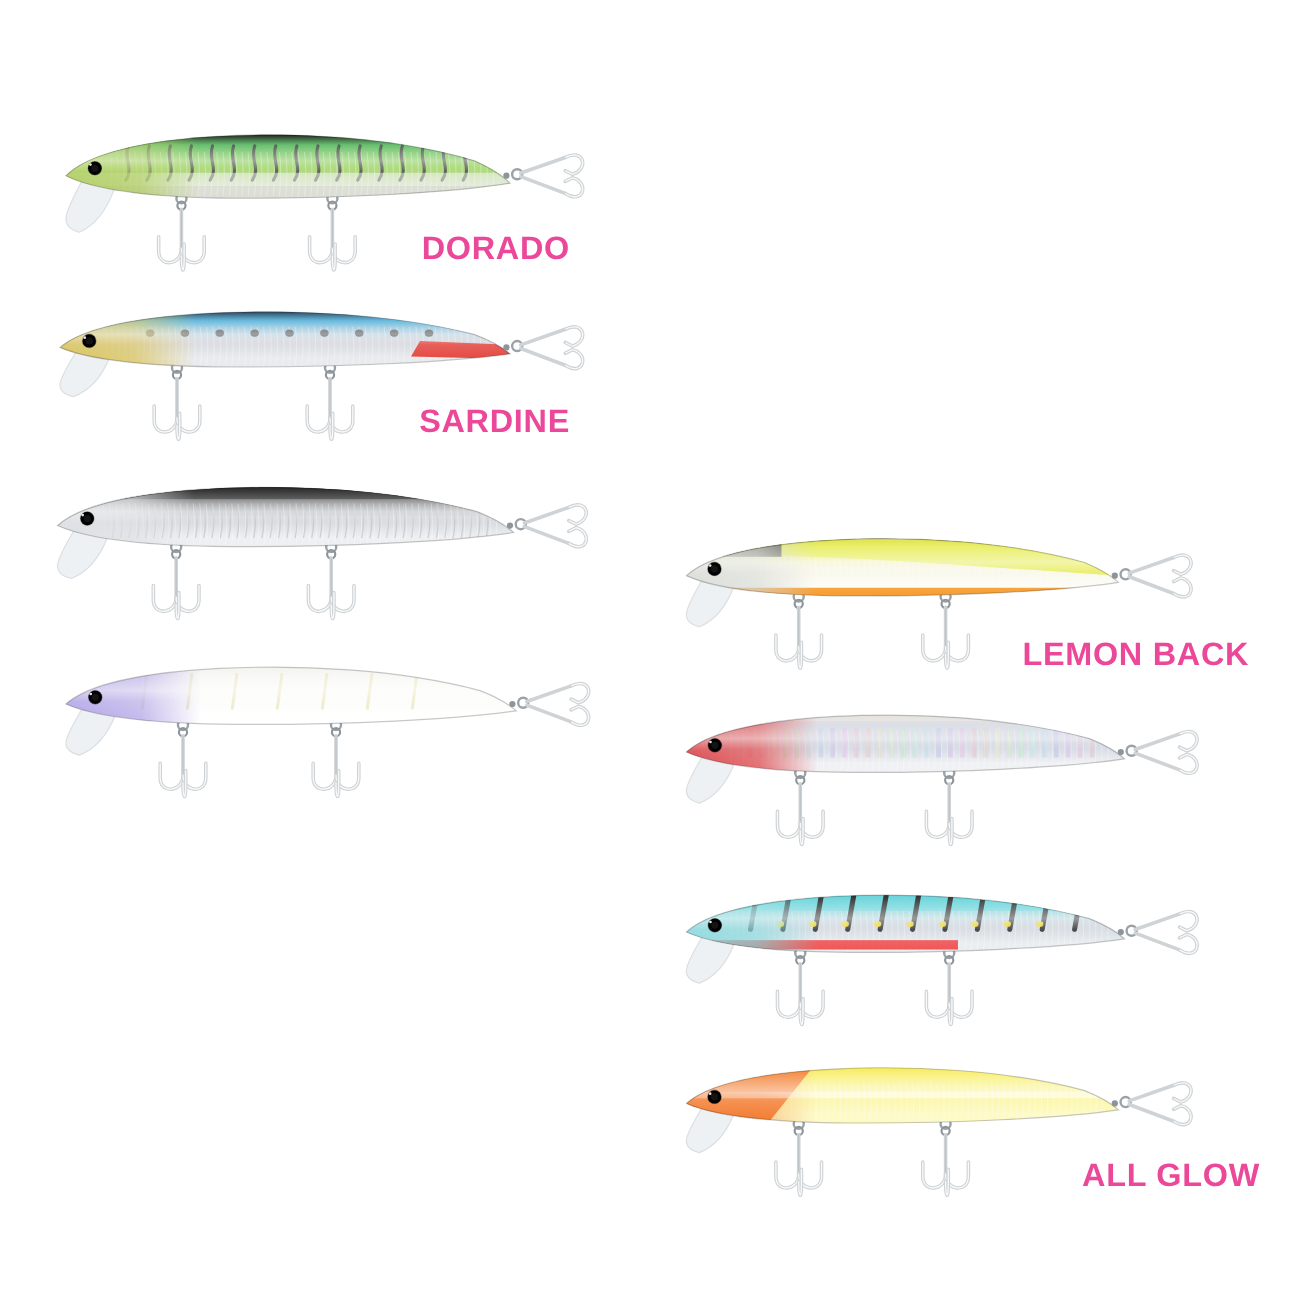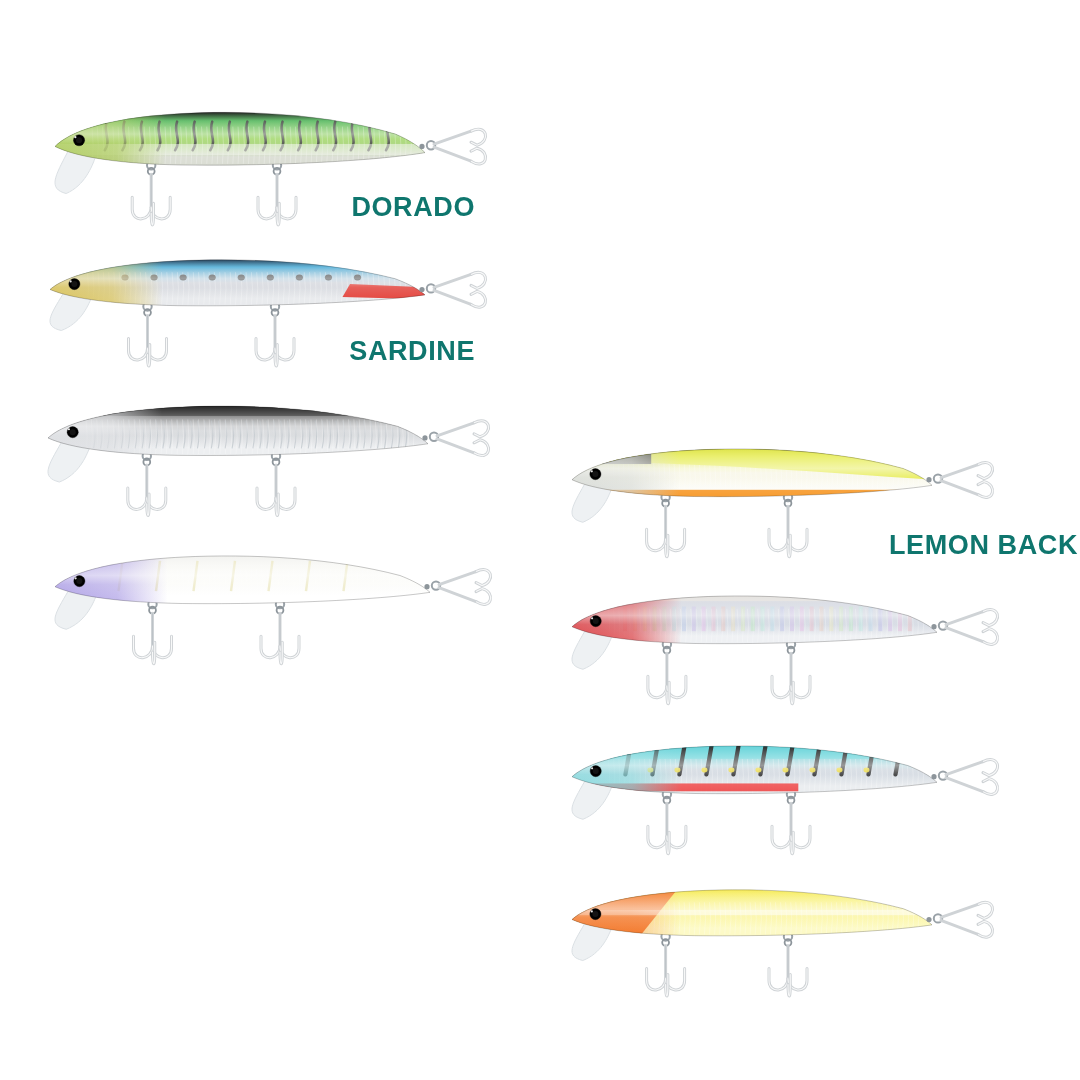--- a/index.html
+++ b/index.html
@@ -22,21 +22,21 @@
   .lure-svg {
     display: block;
     overflow: visible;
   }
   .lure-label {
     position: absolute;
     font-family: "Liberation Sans", sans-serif;
     font-weight: bold;
     font-size: 27px;
     letter-spacing: 0.6px;
-    color: #0f766e;
+    color: #ec4899;
     line-height: 1.08;
     white-space: pre-line;
     text-transform: uppercase;
   }
   .label-left  { text-align: right; }
   .label-right { text-align: right; }
 </style>
 </head>
 <body>
 
@@ -797,21 +797,21 @@
           <path d="M 0 34.72 C 14.4 21.28 50.400000000000006 8.96 122.4 5.04 C 187.20000000000002 1.68 266.4 5.6000000000000005 331.2 23.52 C 349.2 30.800000000000004 356.4 36.96 360 40.32 C 316.8 47.04 223.2 52.64 122.4 51.52 C 64.8 50.4 21.599999999999998 44.800000000000004 0 34.72 Z" fill="none" stroke="rgba(0,0,0,0.22)" stroke-width="1"></path>
           <g>
             <circle cx="23.400000000000002" cy="29.12" r="5.6" fill="undefined" stroke="rgba(0,0,0,.35)" stroke-width="1"></circle>
             <circle cx="23.400000000000002" cy="29.12" r="3" fill="#141414"></circle>
             <circle cx="19.8" cy="26.32" r="1.1" fill="#ffffff" opacity=".9"></circle>
           </g>
           <circle cx="357" cy="34.72" r="2.6" fill="#8d959b"></circle>
         </g>
       </svg>
     </div>
-    <div class="lure-label label-right" style="left: 628px; top: 531px; width: 450px;">LEMON BACK</div>
+    <div class="lure-label label-right" style="left: 591px; top: 531px; width: 450px;">LEMON BACK</div>
     <div class="lure-card" style="left: 558px; top: 582px;">
       <svg class="lure-svg" width="449" height="182" viewBox="0 0 449 182">
         <defs>
           <linearGradient id="g5body" x1="0" y1="0" x2="0" y2="1">
             <stop offset="0%" stop-color="#e3e0dd"></stop>
             <stop offset="16%" stop-color="#cfd3dd"></stop>
             <stop offset="50%" stop-color="#c2c9d6"></stop>
             <stop offset="84%" stop-color="#eef0f3"></stop>
             <stop offset="100%" stop-color="#eef0f3"></stop>
           </linearGradient>
@@ -1258,13 +1258,14 @@
           <path d="M 0 33.48 C 14.4 20.52 50.400000000000006 8.64 122.4 4.859999999999999 C 187.20000000000002 1.6199999999999999 266.4 5.4 331.2 22.68 C 349.2 29.700000000000003 356.4 35.64 360 38.879999999999995 C 316.8 45.36 223.2 50.76 122.4 49.68 C 64.8 48.6 21.599999999999998 43.2 0 33.48 Z" fill="none" stroke="rgba(0,0,0,0.22)" stroke-width="1"></path>
           <g>
             <circle cx="23.400000000000002" cy="28.080000000000002" r="5.6" fill="undefined" stroke="rgba(0,0,0,.35)" stroke-width="1"></circle>
             <circle cx="23.400000000000002" cy="28.080000000000002" r="3" fill="#141414"></circle>
             <circle cx="19.8" cy="25.38" r="1.1" fill="#ffffff" opacity=".9"></circle>
           </g>
           <circle cx="357" cy="33.48" r="2.6" fill="#8d959b"></circle>
         </g>
       </svg>
     </div>
+    <div class="lure-label label-right" style="left: 600px; top: 965px; width: 450px;">ALL GLOW</div>
   </div>
 
 </body></html>

